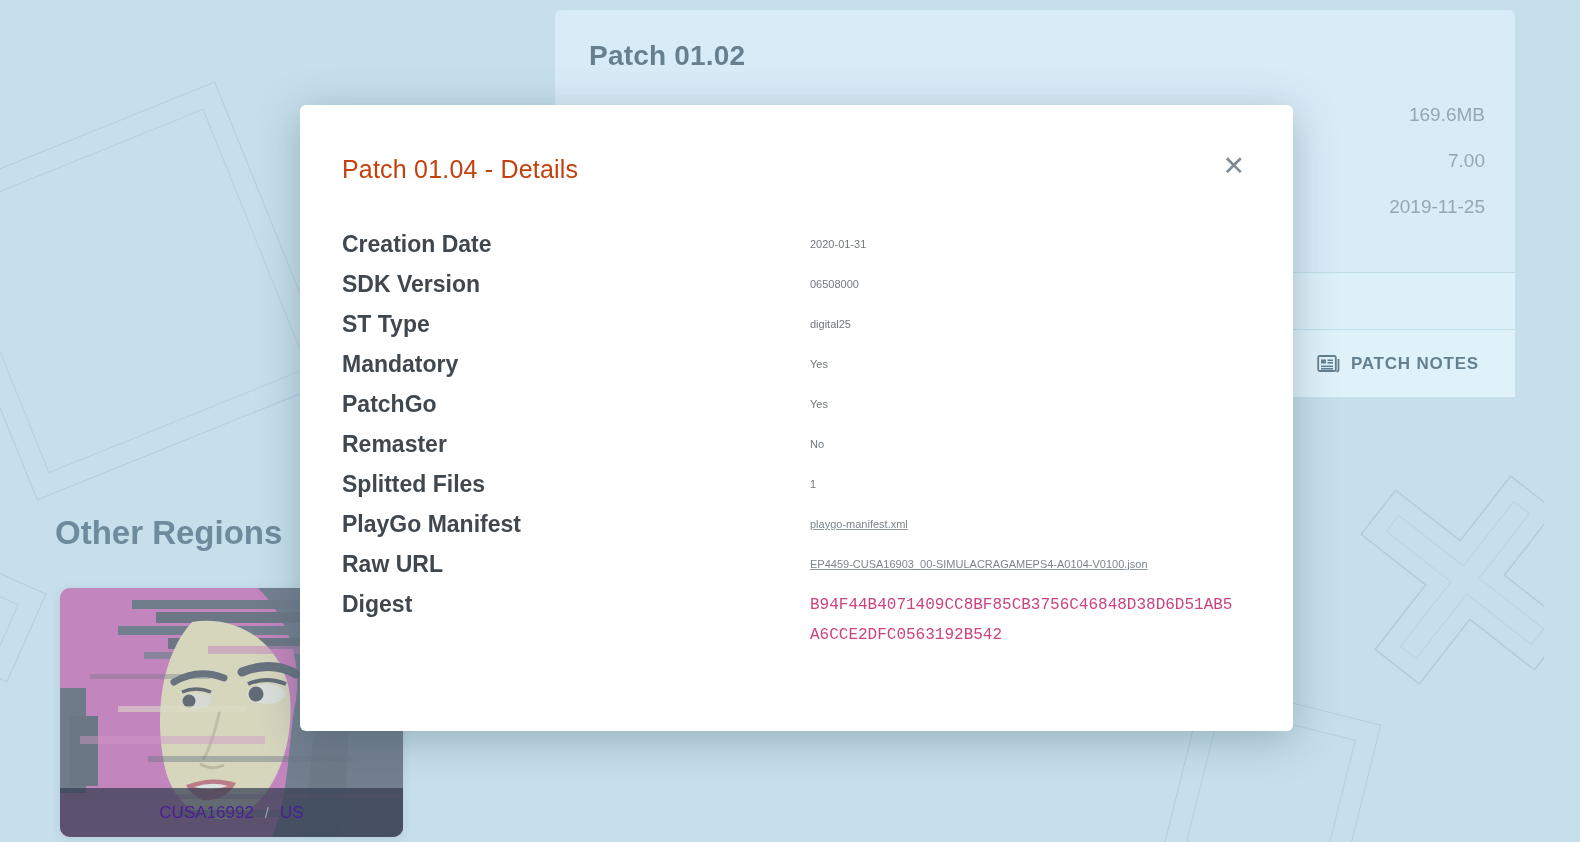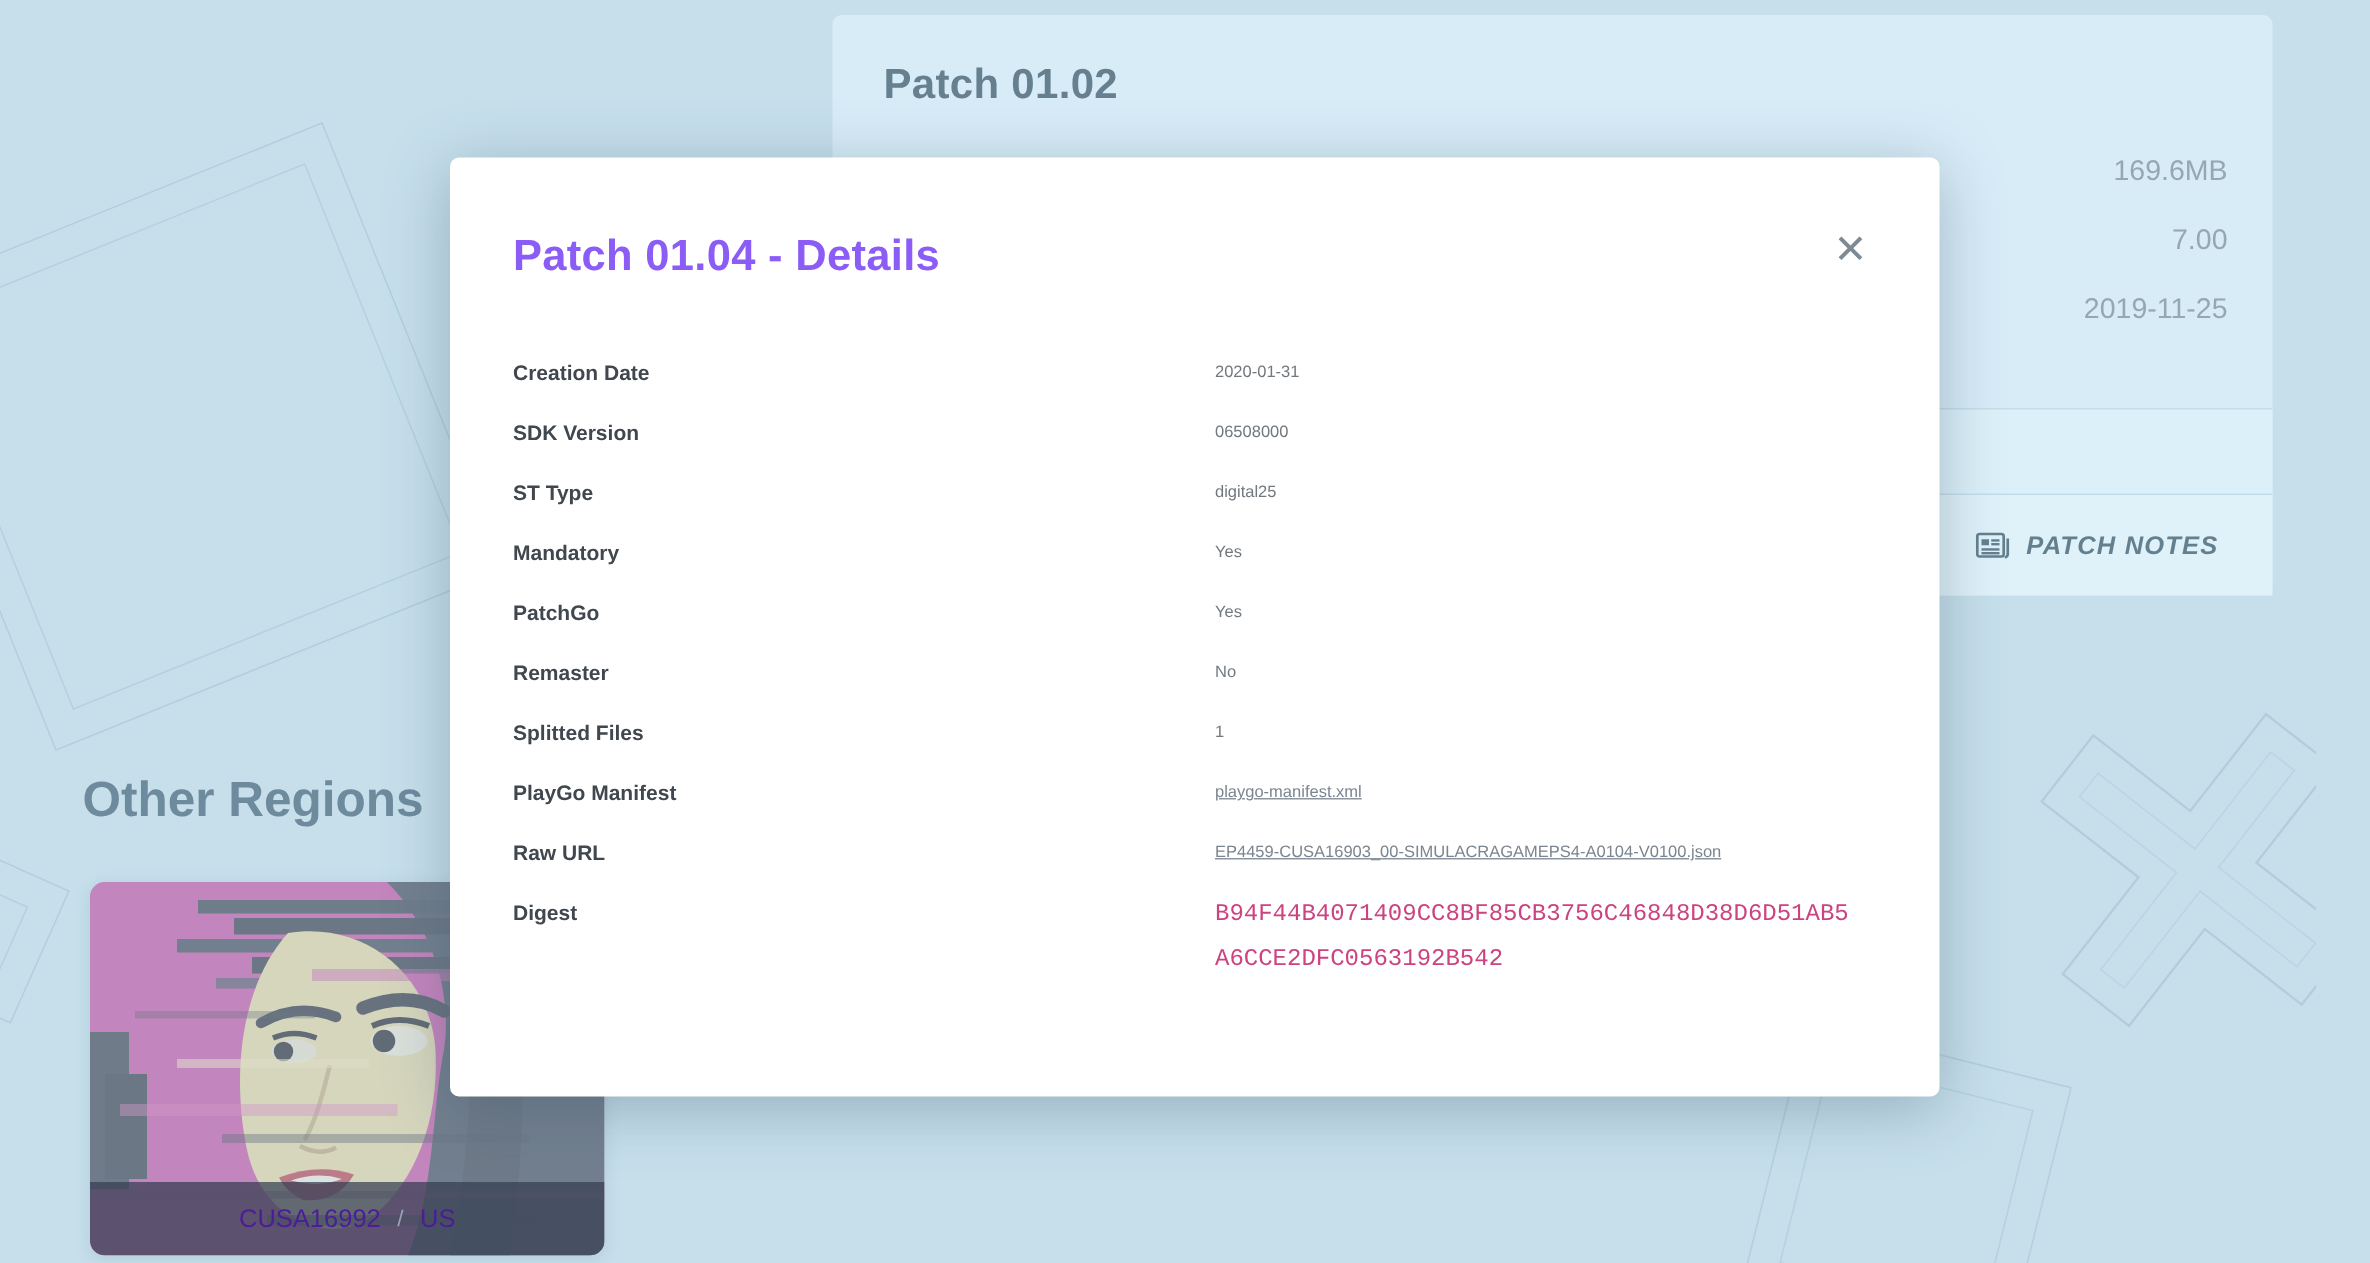--- a/index.html
+++ b/index.html
@@ -21,45 +21,45 @@
   .patch-card-title{padding:30px 28px 0 34px;font-size:28px;font-weight:700;
                     color:#67808f;letter-spacing:.2px;}
   .patch-card-values{margin-top:20px;padding-right:30px;text-align:right;
                      font-size:19px;line-height:46px;color:#95a7b3;flex:1;}
   .patch-card-strip{height:56px;background:#dcf0f9;border-top:1px solid #c2ddea;}
   .patch-card-footer{height:68px;background:#dff2fa;border-top:1px solid #c2ddea;
                      display:flex;align-items:center;justify-content:flex-end;
                      padding-right:30px;box-sizing:border-box;}
   .patch-notes-btn{display:flex;align-items:center;gap:10px;background:none;border:none;
                    cursor:pointer;color:#64808f;font-family:inherit;}
-  .patch-notes-btn span{font-size:17px;font-weight:700;letter-spacing:.8px;color:#64808f;font-style:italic;}
+  .patch-notes-btn span{font-size:17px;font-weight:700;letter-spacing:.8px;color:#64808f;}
 
   
   .other-regions{position:absolute;left:55px;top:514px;margin:0;
                  font-size:33px;font-weight:700;color:#6e8a9d;}
   .cover-card{position:absolute;left:60px;top:588px;width:343px;height:249px;
               border-radius:10px;overflow:hidden;cursor:pointer;
               box-shadow:0 2px 10px rgba(90,120,140,.18);}
   .cover-bar{position:absolute;left:0;right:0;bottom:0;height:49px;
              background:rgba(52,63,82,.72);display:flex;align-items:center;
              justify-content:center;gap:11px;}
   .cover-bar .cid,.cover-bar .creg{color:#4c1d95;font-size:17px;}
   .cover-bar .csep{color:#97a5b3;font-size:15px;}
 
   
   .modal{position:absolute;left:300px;top:105px;width:993px;height:626px;
          background:#ffffff;border-radius:6px;box-sizing:border-box;
          padding:50px 48px 0 42px;box-shadow:0 8px 42px rgba(60,85,105,.35);}
   .modal-header{display:flex;align-items:flex-start;justify-content:space-between;}
-  .modal-title{margin:0;font-size:29px;font-weight:700;color:#8b5cf6;letter-spacing:.2px;}
+  .modal-title{margin:0;font-size:25px;font-weight:400;color:#c2410c;letter-spacing:.2px;}
   .modal-close{background:none;border:none;cursor:pointer;padding:0;margin-top:-2px;
                font-size:27px;line-height:1;color:#7f8a94;font-family:inherit;}
   .rows{margin-top:46px;}
   .row{display:flex;margin-bottom:12px;}
-  .label{width:468px;flex:0 0 468px;font-size:14px;font-weight:700;
+  .label{width:468px;flex:0 0 468px;font-size:23px;font-weight:700;
          color:#40474e;line-height:28px;}
   .value{flex:1;max-width:440px;font-size:11px;color:#71787e;line-height:28px;
          overflow-wrap:break-word;}
   a.value{color:#7b858f;text-decoration:underline;text-decoration-color:#8b959f;}
   code.value{font-family:Liberation Mono, monospace;font-size:16px;color:#cb4380;
              line-height:30px;max-width:428px;word-break:break-all;display:block;}
 </style>
 </head>
 <body>
 

